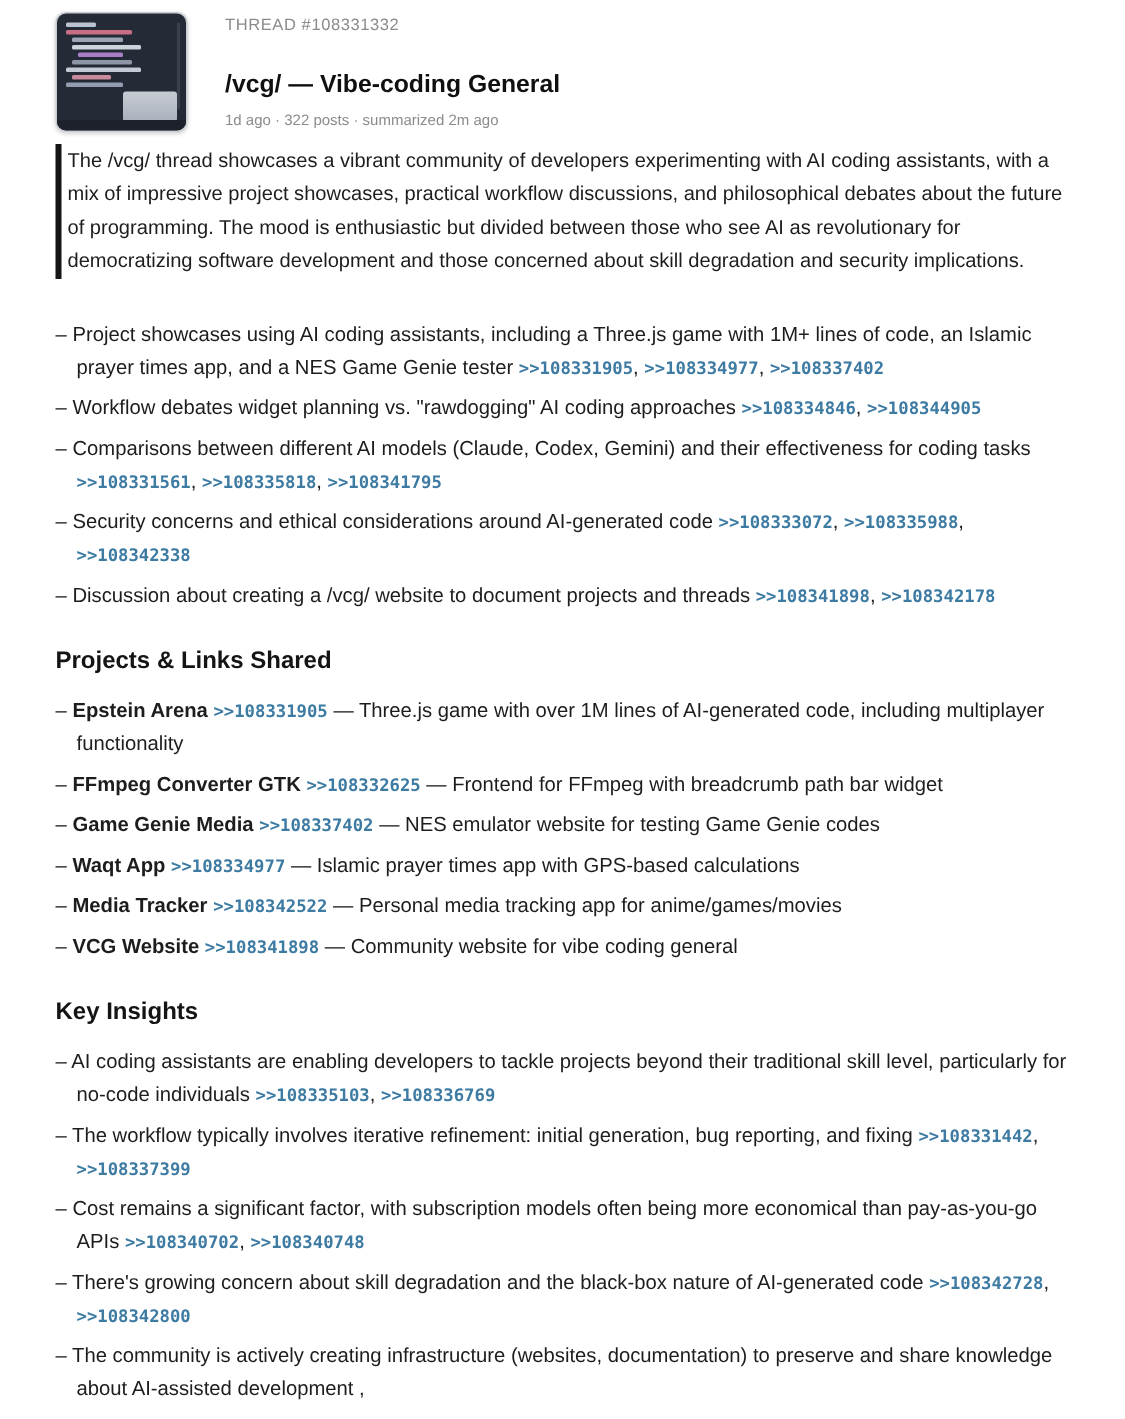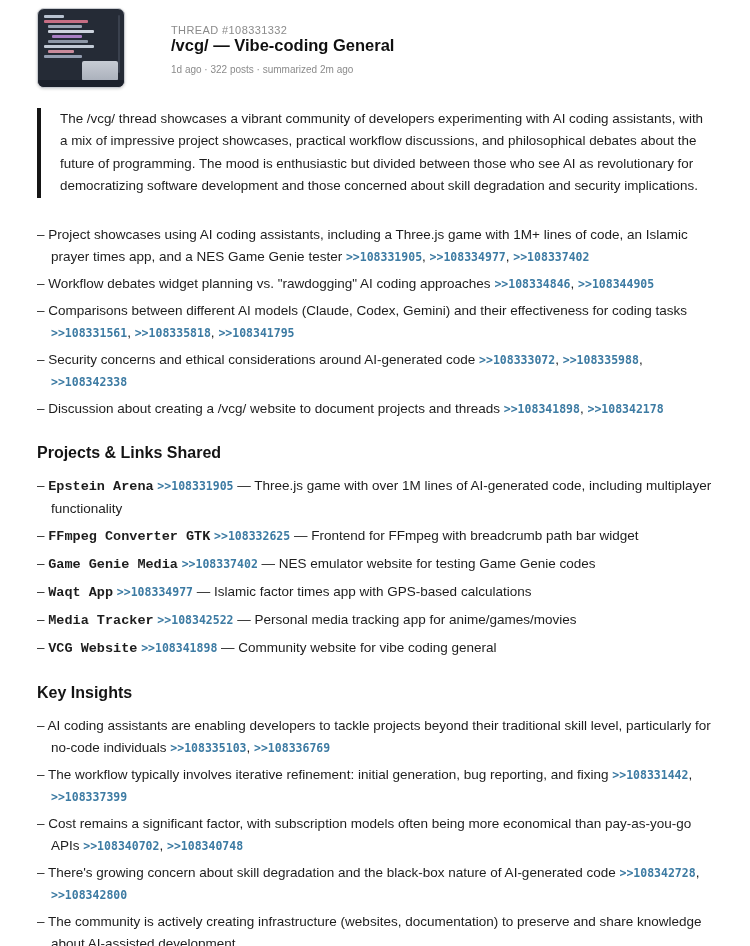--- a/index.html
+++ b/index.html
@@ -5,57 +5,57 @@
   * { margin:0; padding:0; box-sizing:border-box; }
   html, body { background:#ffffff; }
   body {
     width:750px; height:946px; overflow:hidden;
     font-family:"Liberation Sans", sans-serif;
     color:var(--text_color, #1d1d1d);
   }
   .page { padding:8px 37px 0 37px; }
 
   
-  .thread-header { display:flex; gap:46px; align-items:center; }
+  .thread-header { display:flex; gap:25px; align-items:flex-start; }
   .thumb {
     position:relative; flex:0 0 auto; display:block;
     width:88px; height:80px; border-radius:7px;
     background:#252b36; border:1px solid #c9ccd1;
     box-shadow:0 1px 3px rgba(0,0,0,.18);
     overflow:hidden; cursor:pointer;
   }
   .cl { position:absolute; height:3px; border-radius:1px; }
   .scrollbar { position:absolute; }
   .panel { position:absolute; }
   .head-text { padding-top:1px; min-width:0; }
   .thread-label {
     font-size:11px; color:var(--muted_color,#8f8f8f);
     letter-spacing:.4px; margin-top:2px;
   }
-  .title { font-size:16.5px; font-weight:700; color:#101010; margin-top:0; }
+  .title { font-size:16.5px; font-weight:700; color:#101010; margin-top:24px; }
   .meta { font-size:10px; color:var(--muted_color,#8f8f8f); margin-top:9px; }
 
   
   .summary {
-    margin-top:20px;
+    margin-top:8px;
     border-left:4px solid var(--summary_border_color,#151515);
-    padding-left:19px;
+    padding-left:4px;
     font-size:13.4px; line-height:22.4px; color:var(--text_color,#1d1d1d);
     margin-bottom:26px;
   }
 
   
   .sec-h { font-size:16px; font-weight:700; color:#141414; margin:24px 0 13px 0; }
   .list { }
   .item {
     font-size:13.5px; line-height:22px; margin-bottom:5px;
     padding-left:14px; text-indent:-14px;
   }
   .item::before { content:"– "; color:var(--text_color,#1d1d1d); }
-  .proj-name { font-weight:700;font-family:Liberation Mono, monospace; }
+  .proj-name { font-weight:700; }
   .ref {
     font-family:"DejaVu Sans Mono", "Liberation Mono", monospace;
     font-size:11.5px; color:var(--link_color,#3b7799);
     text-decoration:none; cursor:pointer; white-space:nowrap;font-weight:bold;
   }
 </style>
 </head>
 <body>
 
 <div class="page">
@@ -93,21 +93,21 @@
         <div class="item"><span>Discussion about creating a /vcg/ website to document projects and threads </span><a class="ref">&gt;&gt;108341898</a>, <a class="ref">&gt;&gt;108342178</a></div>
       </div>
   </section>
 
   <section class="sec">
     <h2 class="sec-h">Projects &amp; Links Shared</h2>
     <div class="list">
         <div class="item"><span class="proj-name">Epstein Arena</span> <a class="ref">&gt;&gt;108331905</a> <span>— Three.js game with over 1M lines of AI-generated code, including multiplayer functionality</span></div>
         <div class="item"><span class="proj-name">FFmpeg Converter GTK</span> <a class="ref">&gt;&gt;108332625</a> <span>— Frontend for FFmpeg with breadcrumb path bar widget</span></div>
         <div class="item"><span class="proj-name">Game Genie Media</span> <a class="ref">&gt;&gt;108337402</a> <span>— NES emulator website for testing Game Genie codes</span></div>
-        <div class="item"><span class="proj-name">Waqt App</span> <a class="ref">&gt;&gt;108334977</a> <span>— Islamic factor times app with GPS-based calculations</span></div>
+        <div class="item"><span class="proj-name">Waqt App</span> <a class="ref">&gt;&gt;108334977</a> <span>— Islamic prayer times app with GPS-based calculations</span></div>
         <div class="item"><span class="proj-name">Media Tracker</span> <a class="ref">&gt;&gt;108342522</a> <span>— Personal media tracking app for anime/games/movies</span></div>
         <div class="item"><span class="proj-name">VCG Website</span> <a class="ref">&gt;&gt;108341898</a> <span>— Community website for vibe coding general</span></div>
       </div>
   </section>
 
   <section class="sec">
     <h2 class="sec-h">Key Insights</h2>
     <div class="list">
         <div class="item"><span>AI coding assistants are enabling developers to tackle projects beyond their traditional skill level, particularly for no-code individuals </span><a class="ref">&gt;&gt;108335103</a>, <a class="ref">&gt;&gt;108336769</a></div>
         <div class="item"><span>The workflow typically involves iterative refinement: initial generation, bug reporting, and fixing </span><a class="ref">&gt;&gt;108331442</a>, <a class="ref">&gt;&gt;108337399</a></div>

